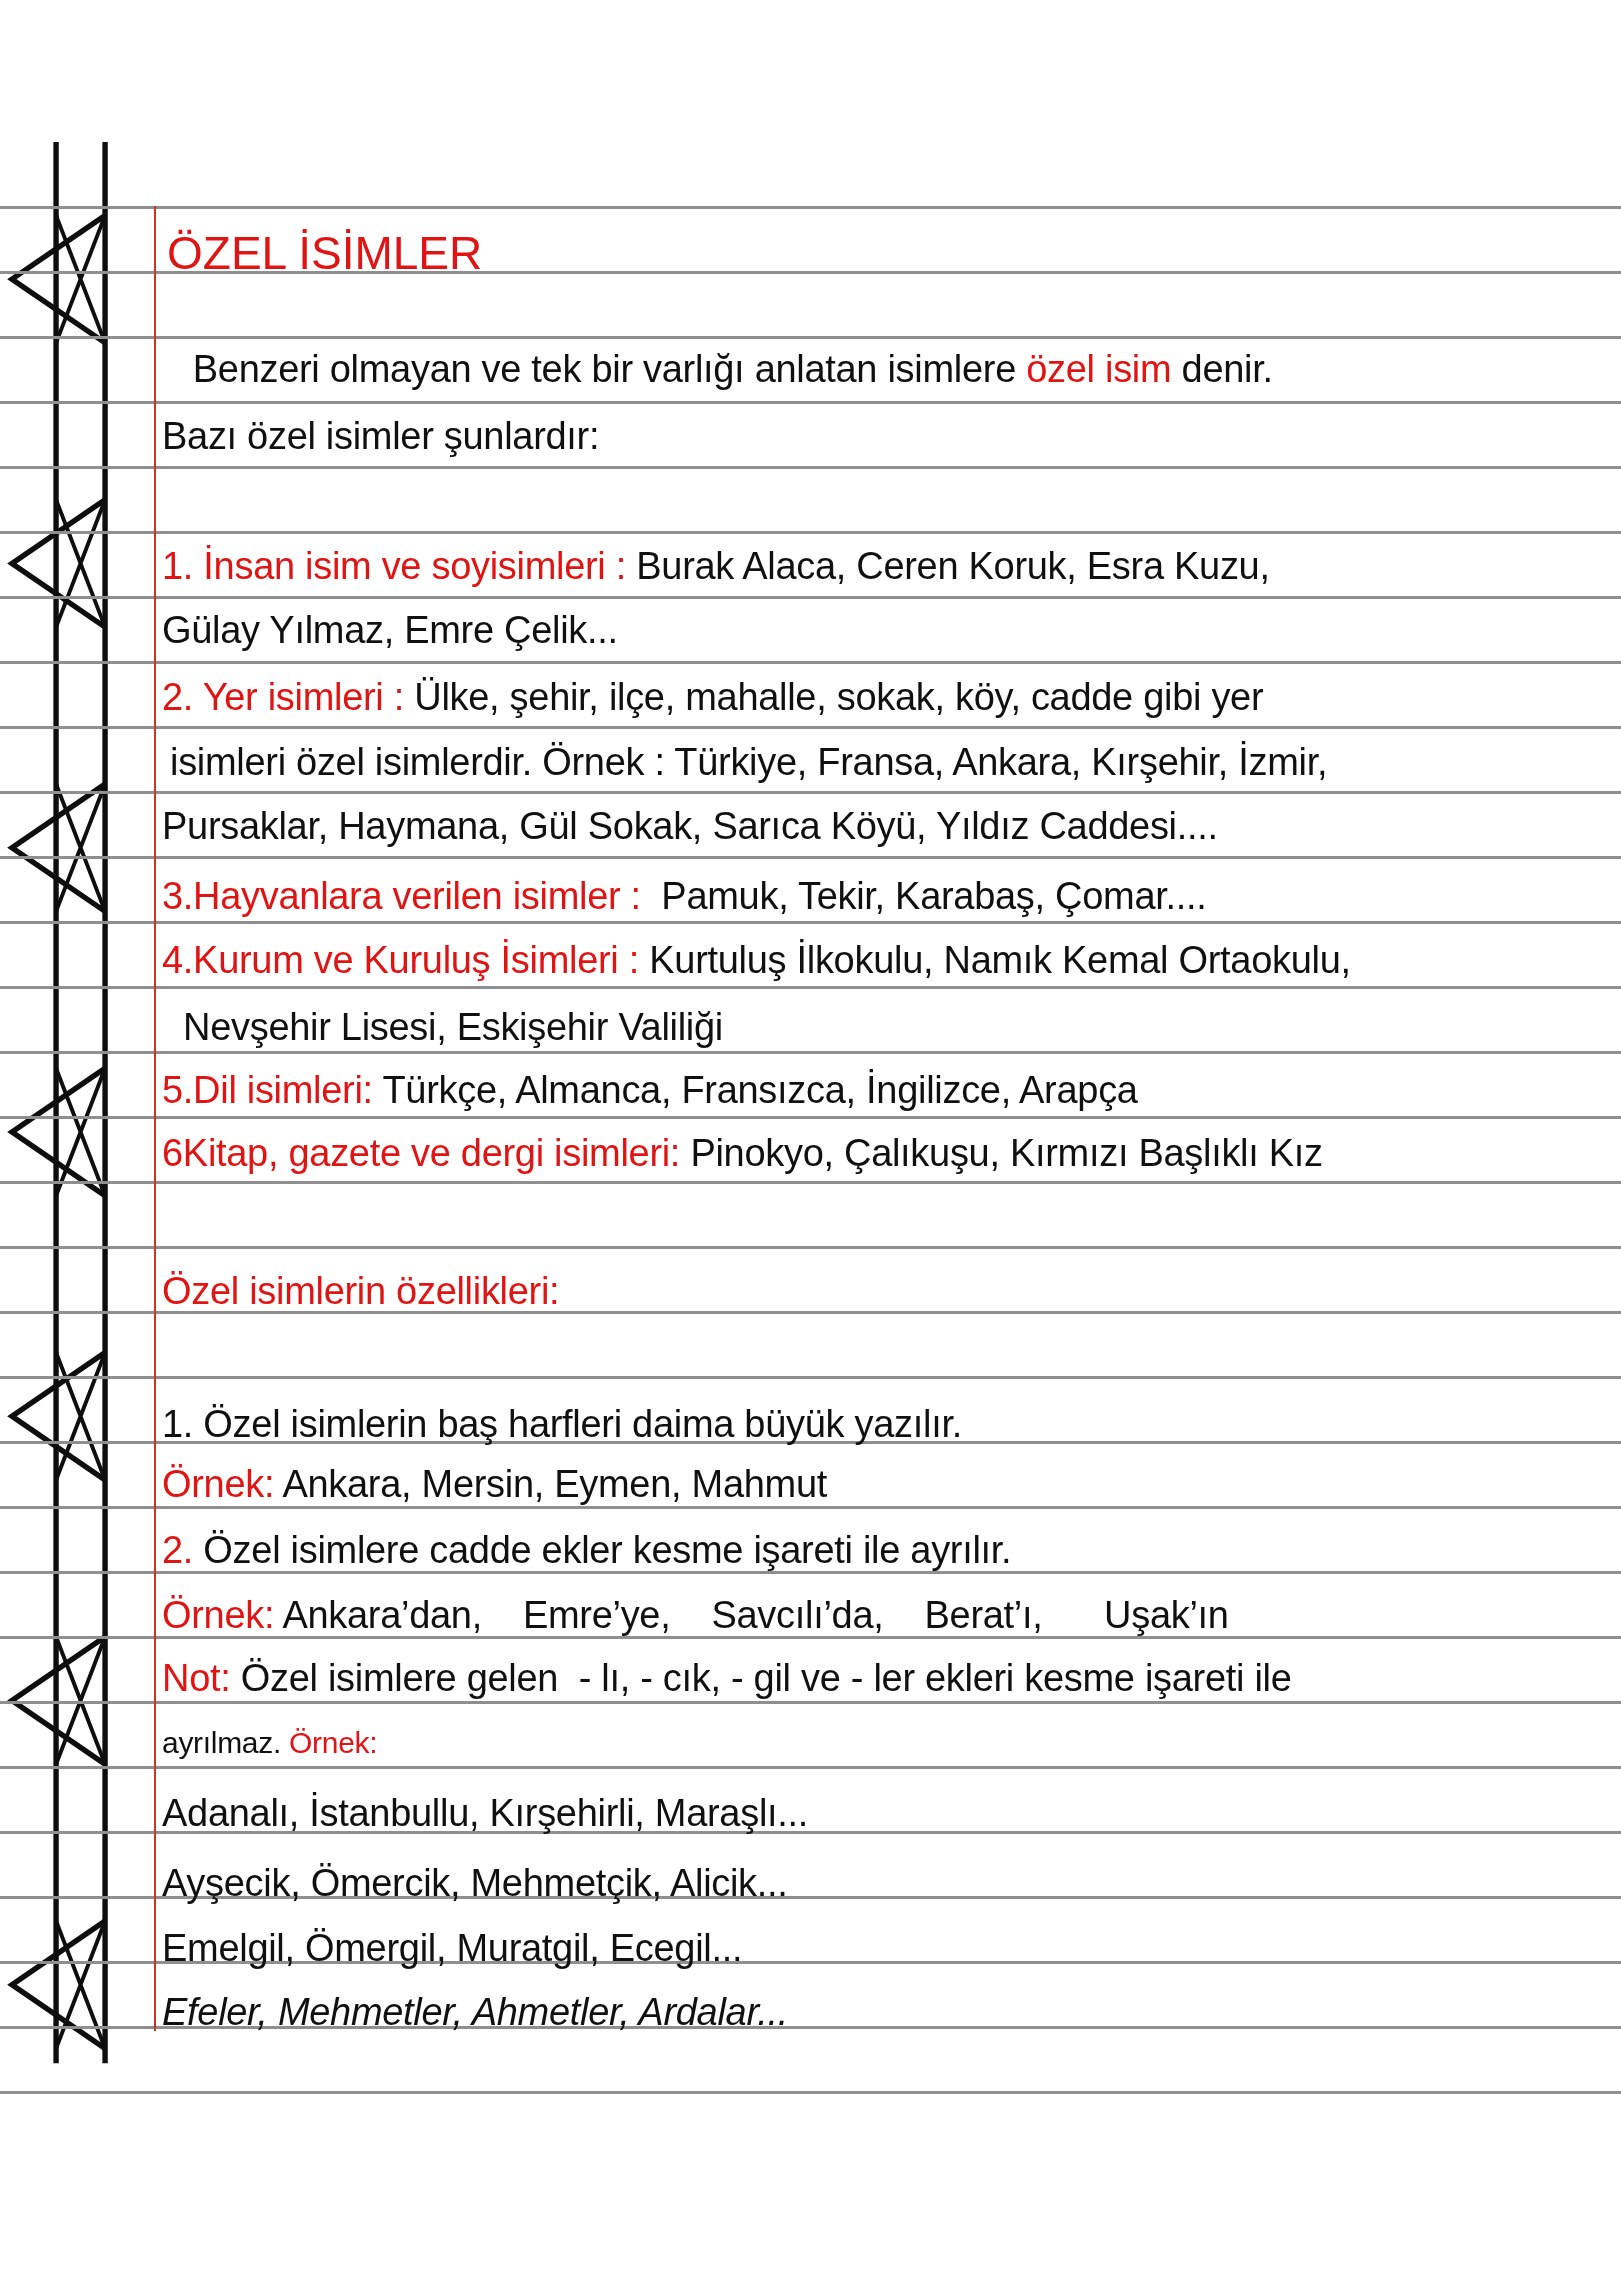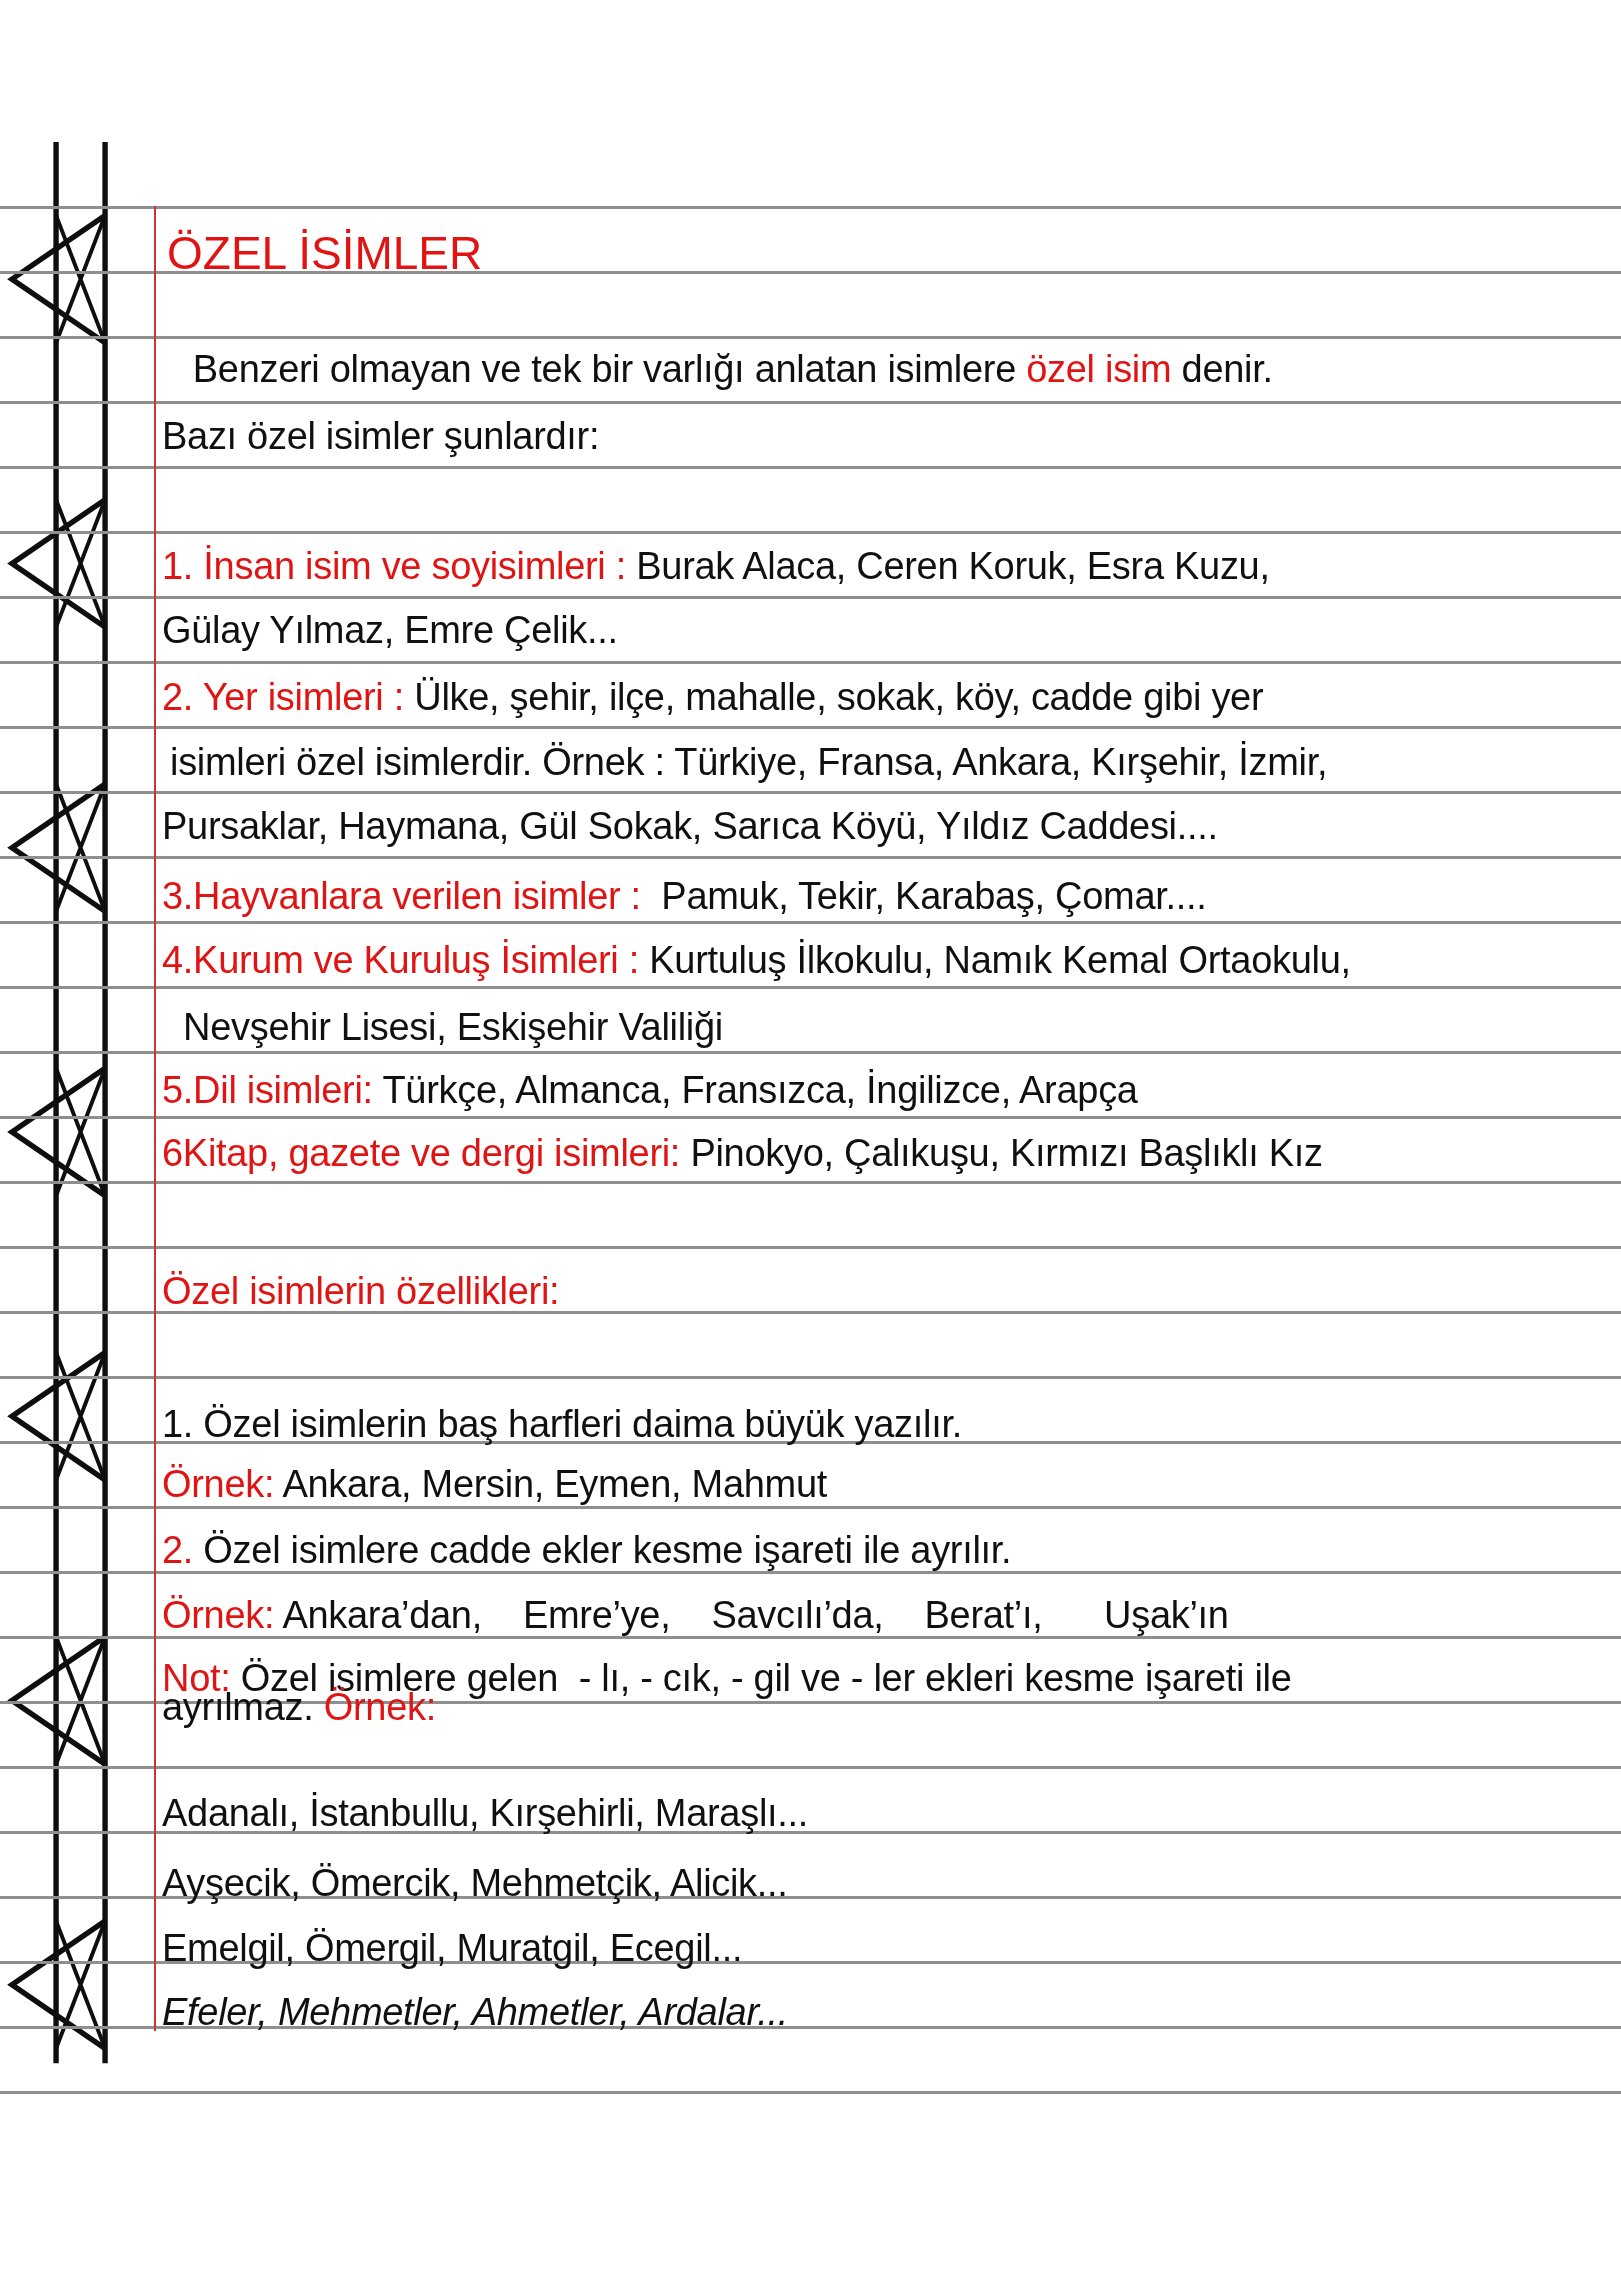--- a/index.html
+++ b/index.html
@@ -83,19 +83,19 @@
     <div class="row" style="font-size: 38px; top: 941px; left: 162px;"><span class="red">4.Kurum ve Kuruluş İsimleri : </span><span class="ink">Kurtuluş İlkokulu, Namık Kemal Ortaokulu,</span></div>
     <div class="row" style="font-size: 38px; top: 1008px; left: 162px; margin-left: 21px;"><span class="ink">Nevşehir Lisesi, Eskişehir Valiliği</span></div>
     <div class="row" style="font-size: 38px; top: 1071px; left: 162px;"><span class="red">5.Dil isimleri: </span><span class="ink">Türkçe, Almanca, Fransızca, İngilizce, Arapça</span></div>
     <div class="row" style="font-size: 38px; top: 1134px; left: 162px;"><span class="red">6Kitap, gazete ve dergi isimleri: </span><span class="ink">Pinokyo, Çalıkuşu, Kırmızı Başlıklı Kız</span></div>
     <div class="row" style="font-size: 38px; top: 1272px; left: 162px;"><span class="red">Özel isimlerin özellikleri:</span></div>
     <div class="row" style="font-size: 38px; top: 1405px; left: 162px;"><span class="ink">1. Özel isimlerin baş harfleri daima büyük yazılır.</span></div>
     <div class="row" style="font-size: 38px; top: 1465px; left: 162px; text-align: right;"><span class="red">Örnek: </span><span class="ink">Ankara, Mersin, Eymen, Mahmut</span></div>
     <div class="row" style="font-size: 38px; top: 1531px; left: 162px;"><span class="red">2. </span><span class="ink">Özel isimlere cadde ekler kesme işareti ile ayrılır.</span></div>
     <div class="row" style="font-size: 38px; top: 1596px; left: 162px;"><span class="red">Örnek: </span><span class="ink">Ankara’dan,    Emre’ye,    Savcılı’da,    Berat’ı,      Uşak’ın</span></div>
     <div class="row" style="font-size: 38px; top: 1659px; left: 162px;"><span class="red">Not: </span><span class="ink">Özel isimlere gelen  - lı, - cık, - gil ve - ler ekleri kesme işareti ile</span></div>
-    <div class="row" style="font-size: 38px; top: 1688px; left: 162px; text-align: center;"><span class="ink">ayrılmaz. </span><span class="red">Örnek:</span></div>
+    <div class="row" style="font-size: 30px; top: 1728px; left: 162px; text-align: center;"><span class="ink">ayrılmaz. </span><span class="red">Örnek:</span></div>
     <div class="row" style="font-size: 38px; top: 1794px; left: 162px;"><span class="ink">Adanalı, İstanbullu, Kırşehirli, Maraşlı...</span></div>
     <div class="row" style="font-size: 38px; top: 1864px; left: 162px;"><span class="ink">Ayşecik, Ömercik, Mehmetçik, Alicik...</span></div>
     <div class="row" style="font-size: 38px; top: 1929px; left: 162px;"><span class="ink">Emelgil, Ömergil, Muratgil, Ecegil...</span></div>
     <div class="row" style="font-size: 38px; top: 1993px; left: 162px; font-style: italic;"><span class="ink">Efeler, Mehmetler, Ahmetler, Ardalar...</span></div>
   </div>
 
 
 </body></html>

